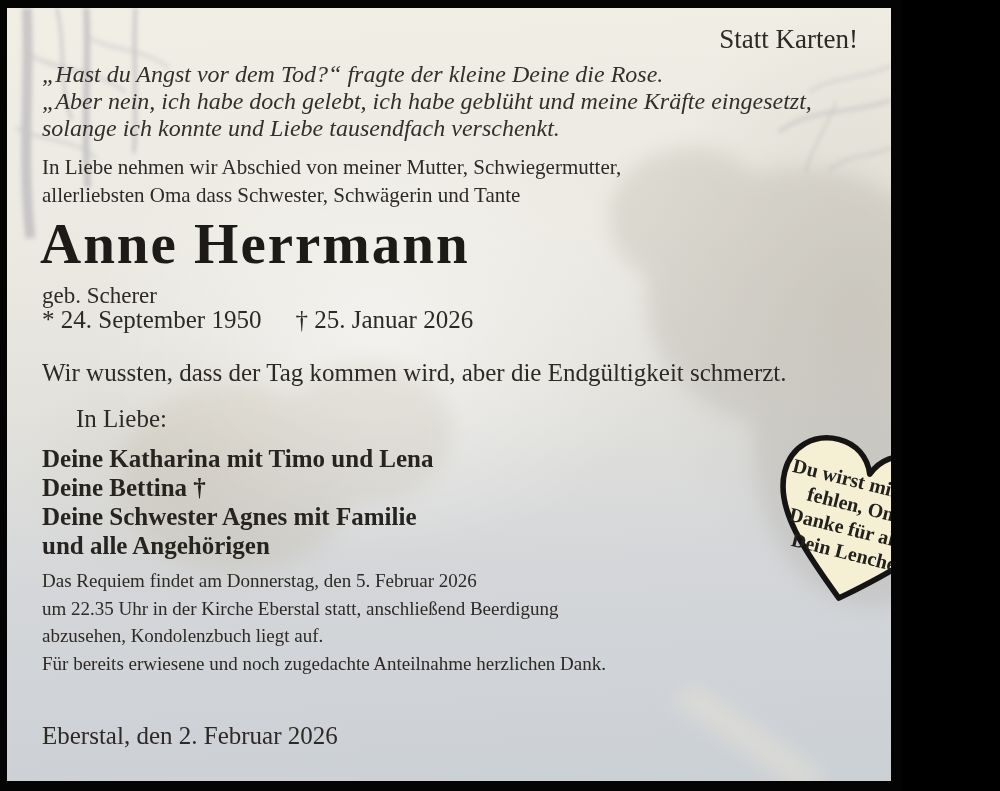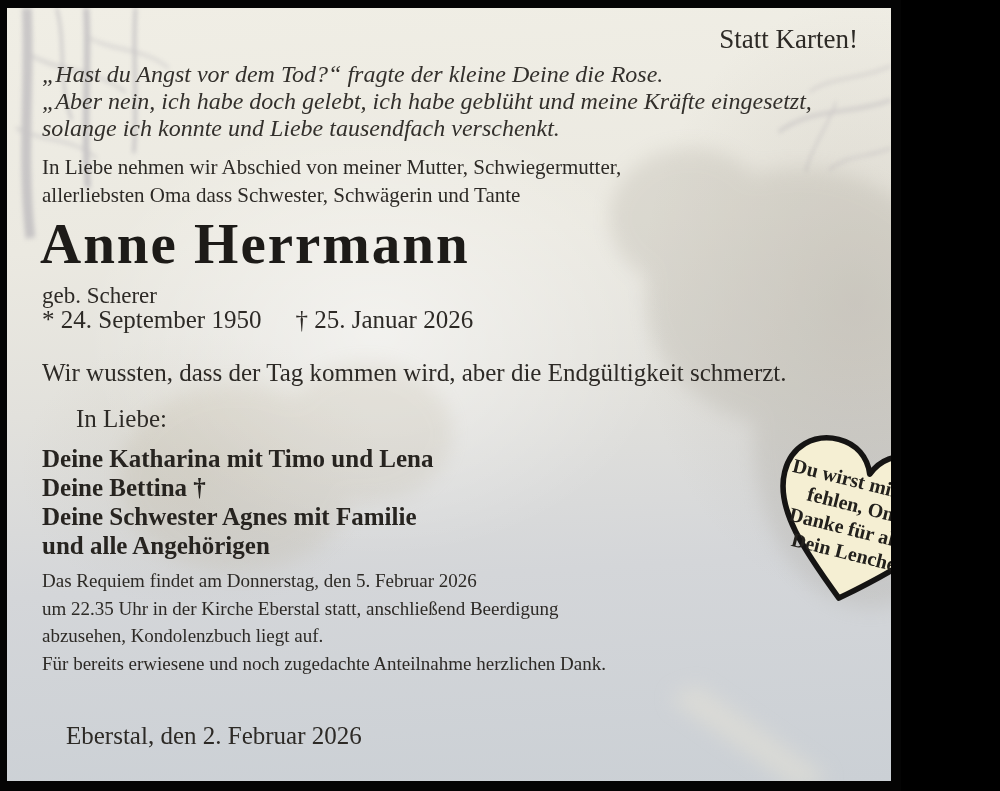--- a/index.html
+++ b/index.html
@@ -22,21 +22,21 @@
   .intro{position:absolute;left:35px;top:145px;font-size:21px;line-height:28px;}
   .name{position:absolute;left:33px;top:207px;margin:0;font-size:57px;line-height:57px;
         font-weight:bold;letter-spacing:2px;color:#1d1b18;}
   .maiden{position:absolute;left:35px;top:275px;font-size:23px;line-height:25px;}
   .dates{position:absolute;left:35px;top:298px;font-size:25px;line-height:28px;}
   .dates .gap{display:inline-block;width:34px;}
   .sentence{position:absolute;left:35px;top:351px;font-size:25px;line-height:28px;}
   .inliebe{position:absolute;left:35px;top:397px;font-size:25px;line-height:28px;margin-left:34px;}
   .mourners{position:absolute;left:35px;top:429px;font-size:25px;line-height:29px;font-weight:bold;color:#272420;margin-top:7px;}
   .funeral{position:absolute;left:35px;top:559px;font-size:19px;line-height:27.5px;}
-  .placedate{position:absolute;left:35px;top:714px;font-size:25px;line-height:28px;margin-left:24px;}
+  .placedate{position:absolute;left:35px;top:714px;font-size:25px;line-height:28px;}
   .heart{position:absolute;left:737px;top:410px;width:228px;height:220px;}
   .heart svg{position:absolute;inset:0;overflow:visible;}
   .heart-note{position:absolute;left:6px;right:6px;top:52px;transform:rotate(14deg);
               text-align:center;font-weight:bold;font-size:20px;line-height:24px;color:#23211d;}
 </style>
 </head>
 <body>
 
 <div class="stage">
   <div class="notice">

